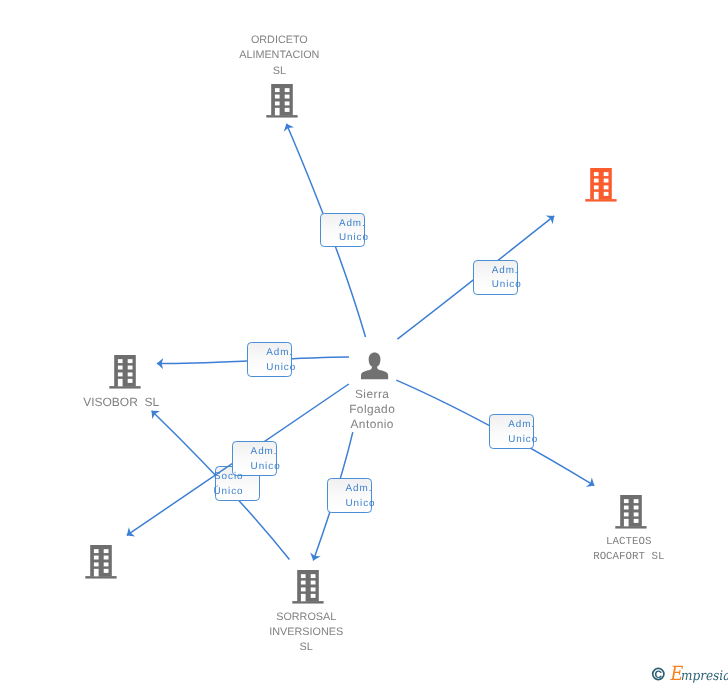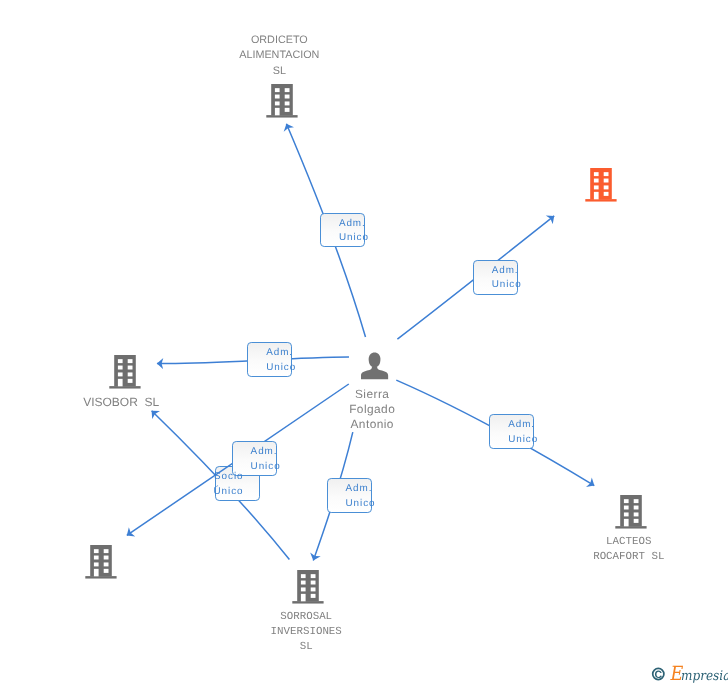--- a/index.html
+++ b/index.html
@@ -191,21 +191,21 @@
           <rect x="18.7" y="4.15" width="4.8" height="3.95"></rect>
       <rect x="8.9" y="10.55" width="4.7" height="3.95"></rect>
           <rect x="18.7" y="10.55" width="4.8" height="3.95"></rect>
       <rect x="8.9" y="17.45" width="4.7" height="3.95"></rect>
           <rect x="18.7" y="17.45" width="4.8" height="3.95"></rect>
       <rect x="8.9" y="23.85" width="4.7" height="7.45"></rect>
           <rect x="18.7" y="23.85" width="4.8" height="4.05"></rect>
     </g>
   </svg>
 </div>
-<div class="nlabel" style="left:226.2px;top:610.1px;width:160px;font-size:10.8px;line-height:14.7px;font-family:Liberation Mono, monospace;">SORROSAL
+<div class="nlabel" style="left:226.2px;top:610.1px;width:160px;font-size:10.8px;line-height:14.7px;">SORROSAL
 INVERSIONES
 SL</div>
 
 <div class="chip" style="left:303.9px;top:212.5px;">Adm.
 Unico</div>
 <div class="chip" style="left:456.7px;top:259.8px;">Adm.
 Unico</div>
 <div class="chip" style="left:231.2px;top:342.4px;">Adm.
 Unico</div>
 <div class="chip" style="left:473.2px;top:414.2px;">Adm.

